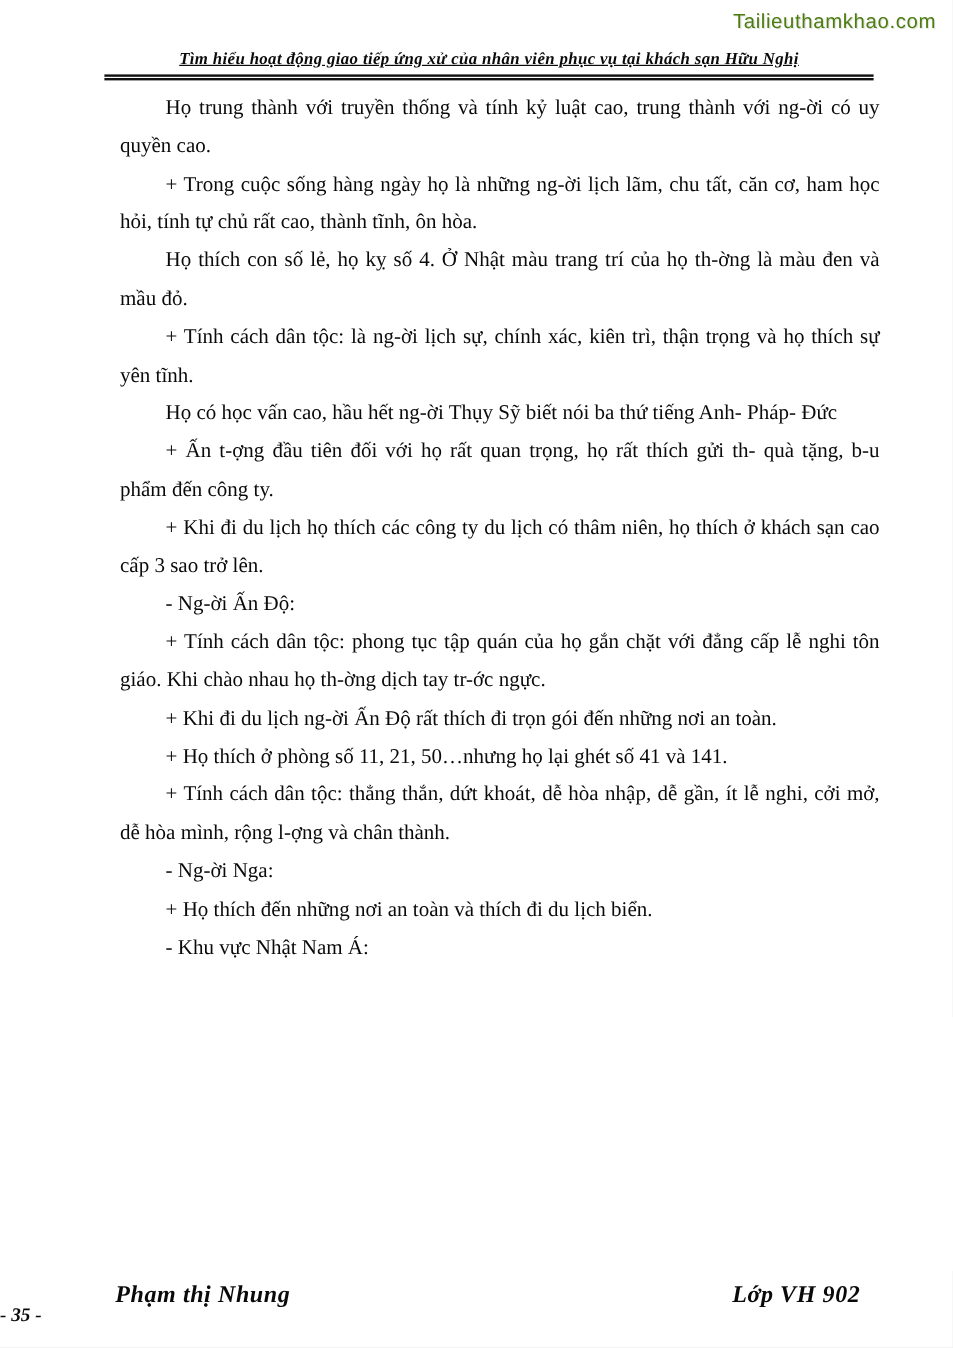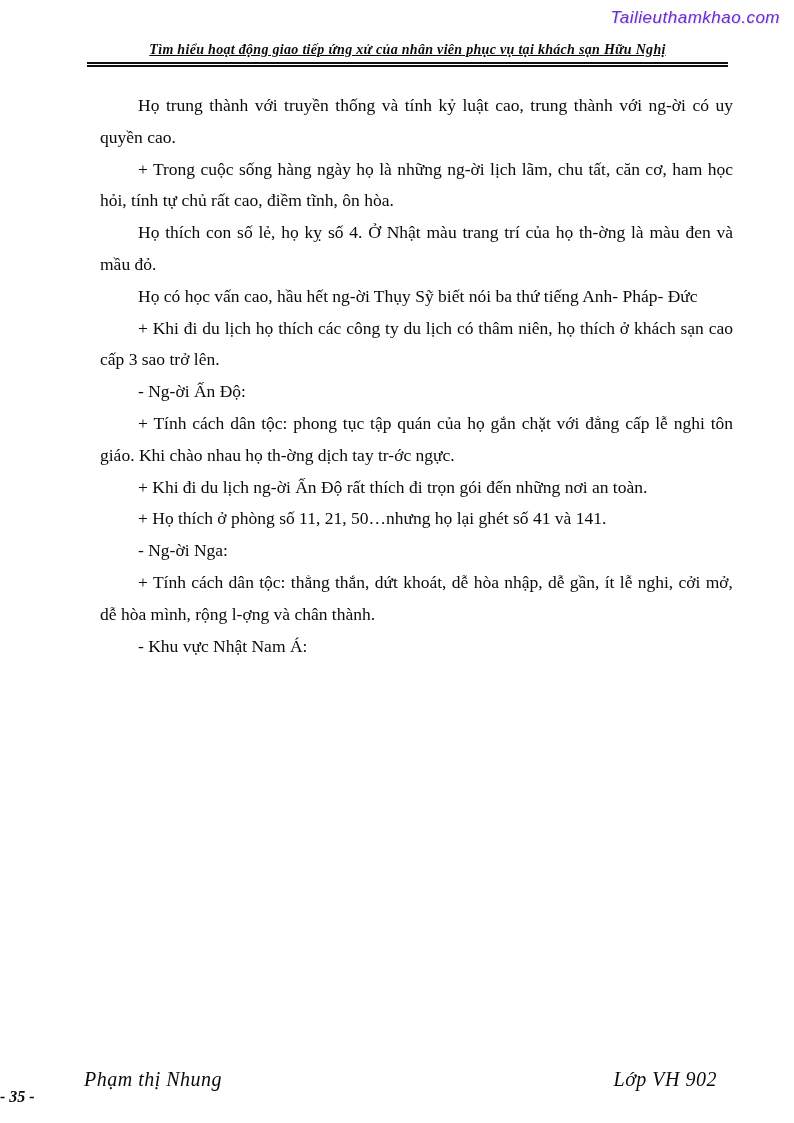--- a/index.html
+++ b/index.html
@@ -12,24 +12,23 @@
     font-family: "Liberation Serif", serif;
     color: #0a0a0a;
     overflow: hidden;
   }
   .watermark {
     position: absolute;
     top: 8px;
     right: 14px;
     font-family: "Liberation Sans", sans-serif;
     font-size: 17px;
-    color: #6d28d9;
+    color: #4d7c0f;
     text-shadow: 1px 1px 0 #e2e2e2;
     letter-spacing: 0.5px;
-    font-style: italic;
   }
   .header {
     position: absolute;
     left: 87px;
     right: 66px;
     top: 40px;
     text-align: center;
   }
   .header-title {
     display: inline-block;
@@ -43,39 +42,39 @@
   }
   .header-rule {
     margin-top: 2px;
     height: 0;
     border-bottom: 5px double #111;
   }
   .doc-body {
     position: absolute;
     left: 100px;
     width: 633px;
-    top: 90px;
+    top: 74px;
     font-size: 17.5px;
     line-height: 31.8px;
     text-align: justify;
   }
   .doc-body p {
     margin: 0;
     text-indent: 38px;
   }
   .footer-row {
     position: absolute;
-    left: 84px;
+    left: 96px;
     right: 77px;
     top: 1068px;
     display: flex;
     justify-content: space-between;
     align-items: baseline;
     font-style: italic;
-    font-weight: normal;
+    font-weight: bold;
     font-size: 20px;
     letter-spacing: 0.5px;
   }
   .page-number {
     position: absolute;
     left: 0;
     right: 0;
     top: 1088px;
     text-align: left;
     font-style: italic;
@@ -90,30 +89,33 @@
 
   <div class="watermark">Tailieuthamkhao.com</div>
 
   <div class="header">
     <span class="header-title">Tìm hiểu hoạt động giao tiếp ứng xử của nhân viên phục vụ tại khách sạn Hữu Nghị</span>
     <div class="header-rule"></div>
   </div>
 
   <div class="doc-body" id="doc-body">
       <p>Họ trung thành với truyền thống và tính kỷ luật cao, trung thành với ng-ời có uy quyền cao.</p>
-      <p>+ Trong cuộc sống hàng ngày họ là những ng-ời lịch lãm, chu tất, căn cơ, ham học hỏi, tính tự chủ rất cao, điềm tĩnh, ôn hòa.</p>
+      <p>+ Trong cuộc sống hàng ngày họ là những ng-ời lịch lãm, chu tất, căn cơ, ham học hỏi, tính tự chủ rất cao, thành tĩnh, ôn hòa.</p>
       <p>Họ thích con số lẻ, họ kỵ số 4. Ở Nhật màu trang trí của họ th-ờng là màu đen và mầu đỏ.</p>
+      <p>+ Tính cách dân tộc: là ng-ời lịch sự, chính xác, kiên trì, thận trọng và họ thích sự yên tĩnh.</p>
       <p>Họ có học vấn cao, hầu hết ng-ời Thụy Sỹ biết nói ba thứ tiếng Anh- Pháp- Đức</p>
+      <p>+ Ấn t-ợng đầu tiên đối với họ rất quan trọng, họ rất thích gửi th- quà tặng, b-u phẩm đến công ty.</p>
       <p>+ Khi đi du lịch họ thích các công ty du lịch có thâm niên, họ thích ở khách sạn cao cấp 3 sao trở lên.</p>
       <p>- Ng-ời Ấn Độ:</p>
       <p>+ Tính cách dân tộc: phong tục tập quán của họ gắn chặt với đẳng cấp lễ nghi tôn giáo. Khi chào nhau họ th-ờng dịch tay tr-ớc ngực.</p>
       <p>+ Khi đi du lịch ng-ời Ấn Độ rất thích đi trọn gói đến những nơi an toàn.</p>
       <p>+ Họ thích ở phòng số 11, 21, 50…nhưng họ lại ghét số 41 và 141.</p>
+      <p>+ Tính cách dân tộc: thẳng thắn, dứt khoát, dễ hòa nhập, dễ gần, ít lễ nghi, cởi mở, dễ hòa mình, rộng l-ợng và chân thành.</p>
       <p>- Ng-ời Nga:</p>
-      <p>+ Tính cách dân tộc: thẳng thắn, dứt khoát, dễ hòa nhập, dễ gần, ít lễ nghi, cởi mở, dễ hòa mình, rộng l-ợng và chân thành.</p>
+      <p>+ Họ thích đến những nơi an toàn và thích đi du lịch biển.</p>
       <p>- Khu vực Nhật Nam Á:</p>
     </div>
 
   <div class="footer-row">
     <span>Phạm thị Nhung</span>
     <span>Lớp VH 902</span>
   </div>
 
   <div class="page-number">- 35 -</div>
 

